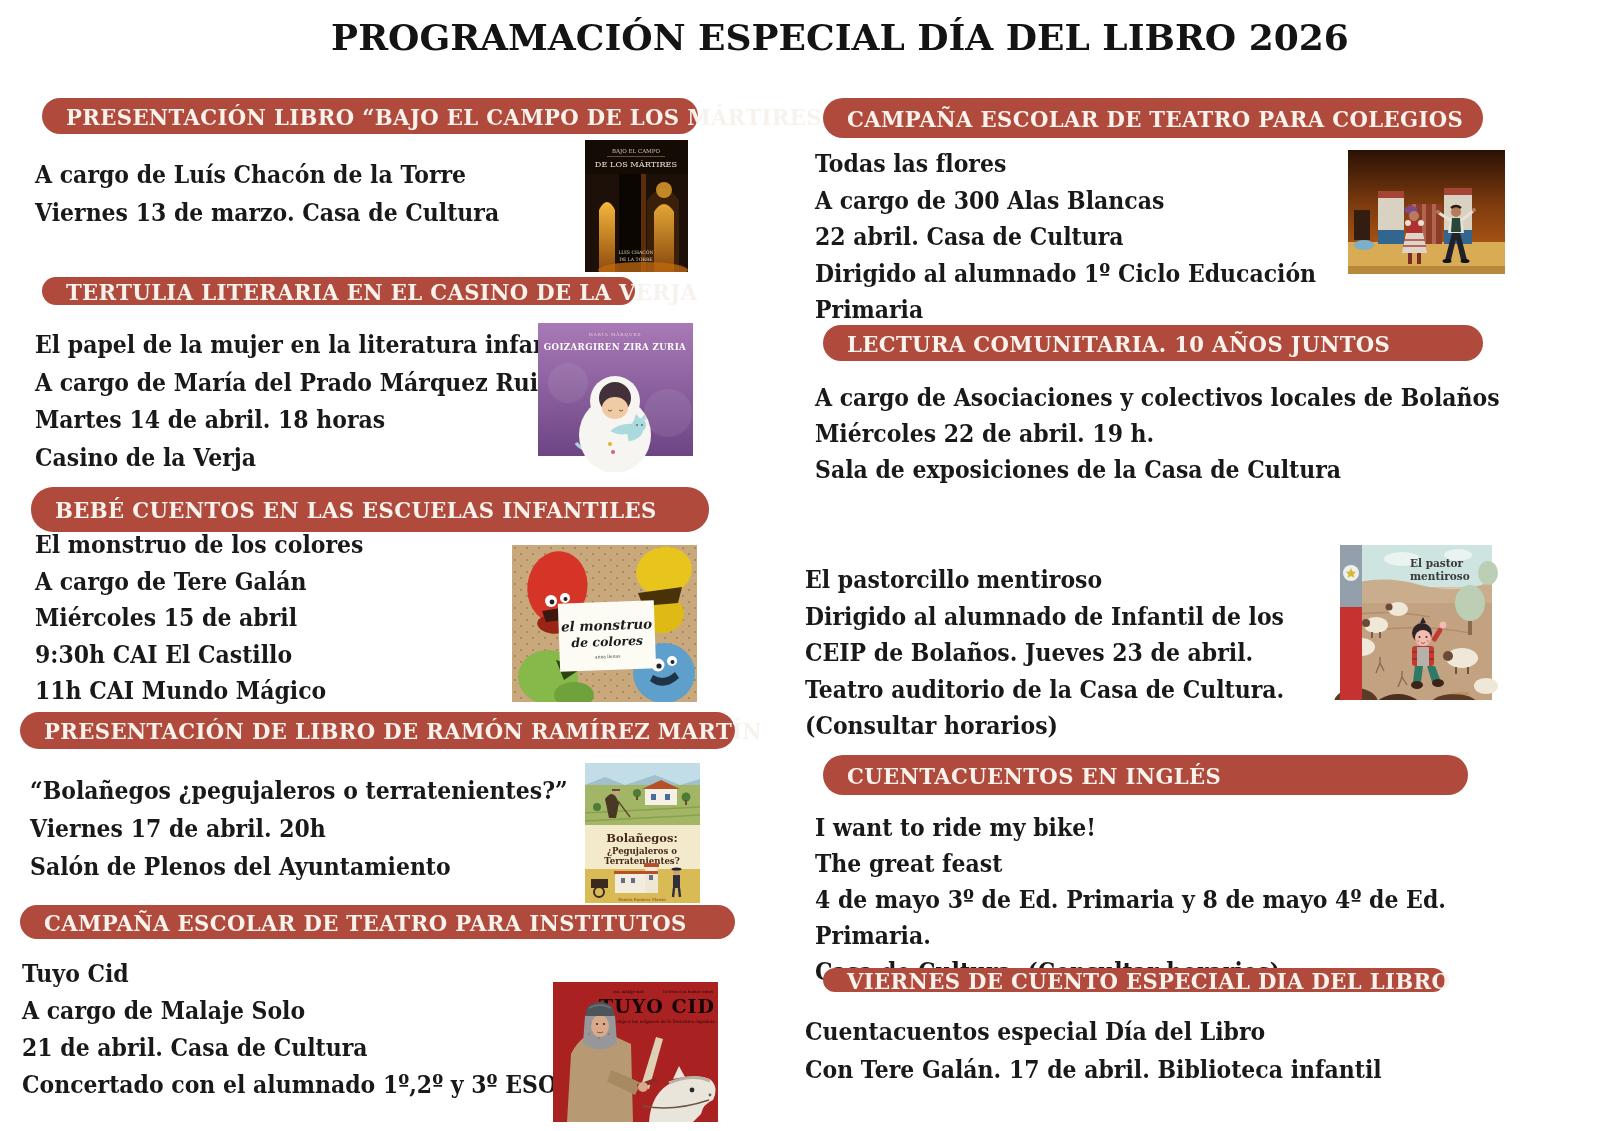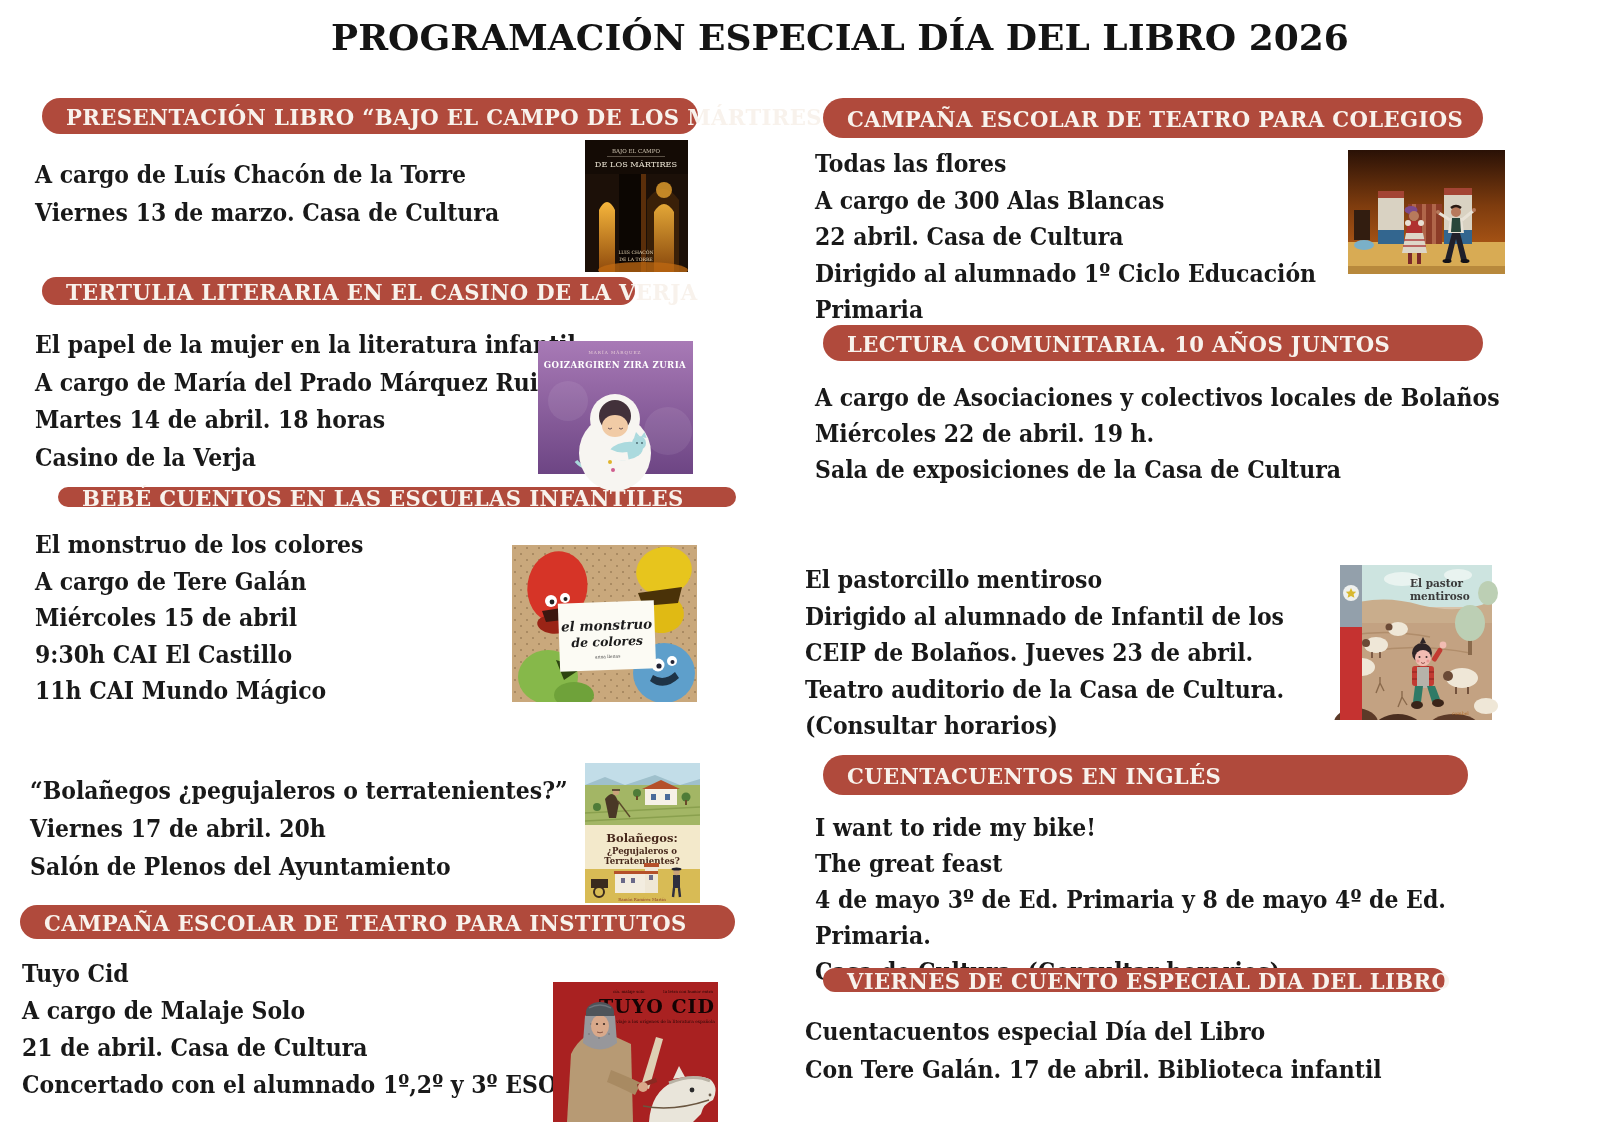--- a/index.html
+++ b/index.html
@@ -45,31 +45,34 @@
   <div class="banner" style="left:42px;top:277px;width:593px;height:28px">
     <span class="banner-text">TERTULIA LITERARIA EN EL CASINO DE LA VERJA</span>
   </div>
   <div class="lines" style="left:35px;top:326px;--lh:37.5px">
     <div class="line">El papel de la mujer en la literatura infantil</div>
     <div class="line">A cargo de María del Prado Márquez Ruiz</div>
     <div class="line">Martes 14 de abril. 18 horas</div>
     <div class="line">Casino de la Verja</div>
   </div>
 
-  <div class="banner" style="left:58px;top:487px;width:678px;height:20px">
+  <div class="banner" style="left:31px;top:487px;width:678px;height:45px">
     <span class="banner-text">BEBÉ CUENTOS EN LAS ESCUELAS INFANTILES</span>
   </div>
   <div class="lines" style="left:35px;top:527px;--lh:36.5px">
     <div class="line">El monstruo de los colores</div>
     <div class="line">A cargo de Tere Galán</div>
     <div class="line">Miércoles 15 de abril</div>
     <div class="line">9:30h CAI El Castillo</div>
     <div class="line">11h CAI Mundo Mágico</div>
   </div>
 
+  <div class="banner" style="left:20px;top:712px;width:715px;height:37px">
+    <span class="banner-text">PRESENTACIÓN DE LIBRO DE RAMÓN RAMÍREZ MARTÍN</span>
+  </div>
   <div class="lines" style="left:30px;top:772px;--lh:38px">
     <div class="line">“Bolañegos ¿pegujaleros o terratenientes?”</div>
     <div class="line">Viernes 17  de abril. 20h</div>
     <div class="line">Salón de Plenos del Ayuntamiento</div>
   </div>
 
   <div class="banner" style="left:20px;top:905px;width:715px;height:34px">
     <span class="banner-text">CAMPAÑA ESCOLAR DE TEATRO PARA INSTITUTOS</span>
   </div>
   <div class="lines" style="left:22px;top:955px;--lh:37px">
@@ -144,21 +147,21 @@
       <ellipse cx="58" cy="130" rx="45" ry="8" fill="#c06a12" opacity="0.75"></ellipse>
       <rect x="0" y="0" width="103" height="34" fill="#140b05"></rect>
       <text x="51" y="13" font-size="5.5" fill="#cfc5b2" text-anchor="middle">BAJO EL CAMPO</text>
       <line x1="22" y1="16.5" x2="80" y2="16.5" stroke="#8a8070" stroke-width="0.6"></line>
       <text x="51" y="27" font-size="8.2" fill="#ece5d4" text-anchor="middle">DE LOS MÁRTIRES</text>
       <text x="51" y="114" font-size="4.6" fill="#e6d6b4" text-anchor="middle">LUIS CHACÓN</text>
       <text x="51" y="121" font-size="4.6" fill="#e6d6b4" text-anchor="middle">DE LA TORRE</text>
     </svg>
   </div>
 
-  <div class="cover" style="left:538px;top:325px;width:155px;height:165px">
+  <div class="cover" style="left:538px;top:307px;width:155px;height:165px">
     <svg viewBox="0 0 155 133">
       <defs>
         <linearGradient id="g2a" x1="0" y1="0" x2="0" y2="1">
           <stop offset="0" stop-color="#a87ab6"></stop>
             <stop offset="1" stop-color="#6d4584"></stop>
         </linearGradient>
       </defs>
       <rect width="155" height="133" fill="url(#g2a)"></rect>
       <circle cx="30" cy="60" r="20" fill="#ffffff" opacity="0.08"></circle>
       <circle cx="130" cy="90" r="24" fill="#ffffff" opacity="0.08"></circle>
@@ -341,21 +344,21 @@
       <path d="M104 68 l8 0 1 14 -10 0 Z" fill="#28463a"></path>
       <path d="M102 70 L91 63 M114 70 L125 61" stroke="#e8e2d6" stroke-width="3"></path>
       <circle cx="90" cy="62" r="2" fill="#b87a5c"></circle>
         <circle cx="126" cy="60" r="2" fill="#b87a5c"></circle>
       <path d="M104 83 L97 110 L103 110 L108 89 L113 110 L119 110 L112 83 Z" fill="#20202a"></path>
       <ellipse cx="99" cy="111" rx="4.5" ry="2" fill="#111118"></ellipse>
       <ellipse cx="117" cy="111" rx="4.5" ry="2" fill="#111118"></ellipse>
     </svg>
   </div>
 
-  <div class="cover" style="left:1330px;top:565px;width:172px;height:155px">
+  <div class="cover" style="left:1330px;top:545px;width:172px;height:155px">
     <svg viewBox="0 0 152 155">
       <rect width="152" height="155" fill="#d9c3a9"></rect>
       <rect width="152" height="42" fill="#cde4e0"></rect>
       <ellipse cx="62" cy="14" rx="18" ry="7" fill="#e9f3f0"></ellipse>
       <ellipse cx="118" cy="10" rx="14" ry="6" fill="#e9f3f0"></ellipse>
       <path d="M0 42 Q40 28 80 40 Q120 50 152 36 L152 62 L0 62 Z" fill="#c9ad8c"></path>
       <rect y="58" width="152" height="97" fill="#c3a282"></rect>
       <path d="M10 70 Q50 64 90 72 M30 86 Q80 78 130 88" stroke="#b08d6b" stroke-width="1.6" fill="none"></path>
       <ellipse cx="148" cy="28" rx="10" ry="12" fill="#bccfb4"></ellipse>
       <rect x="128" y="64" width="4" height="26" fill="#8a6a4c"></rect>

